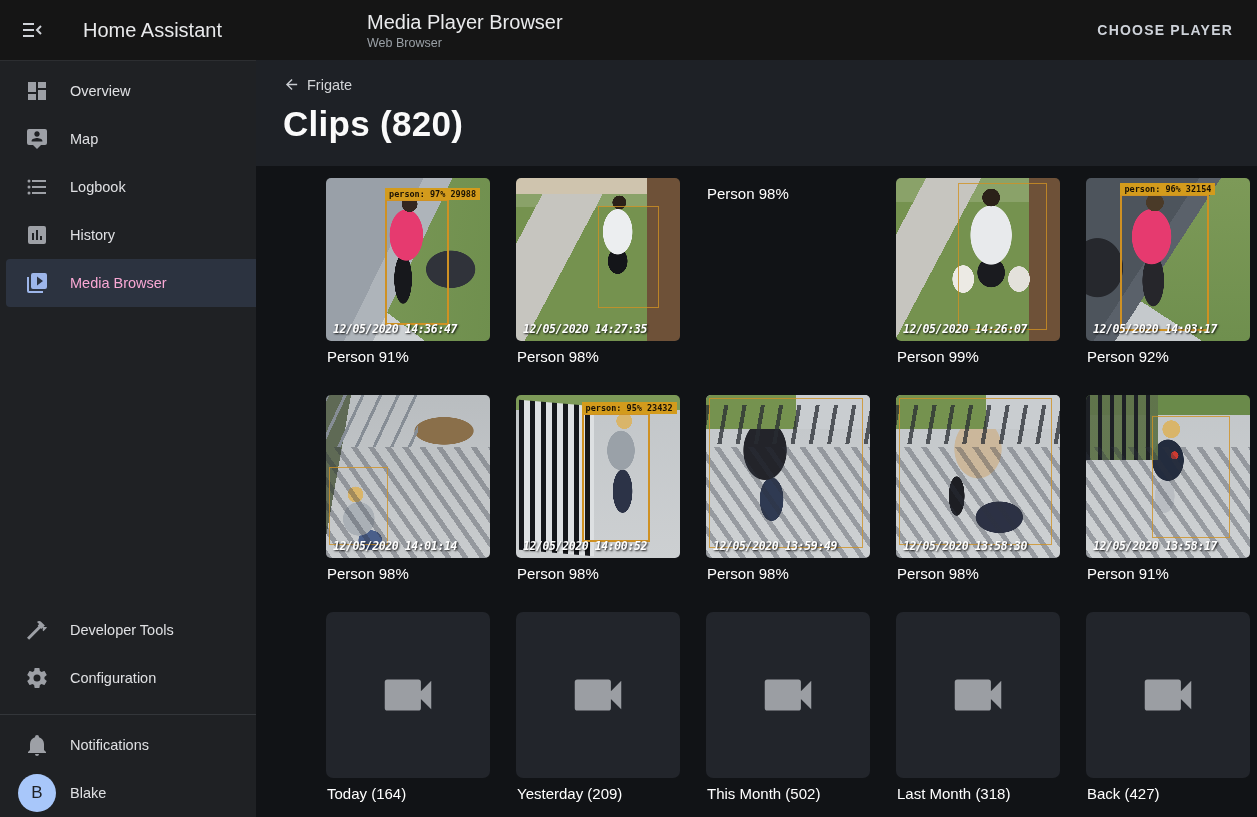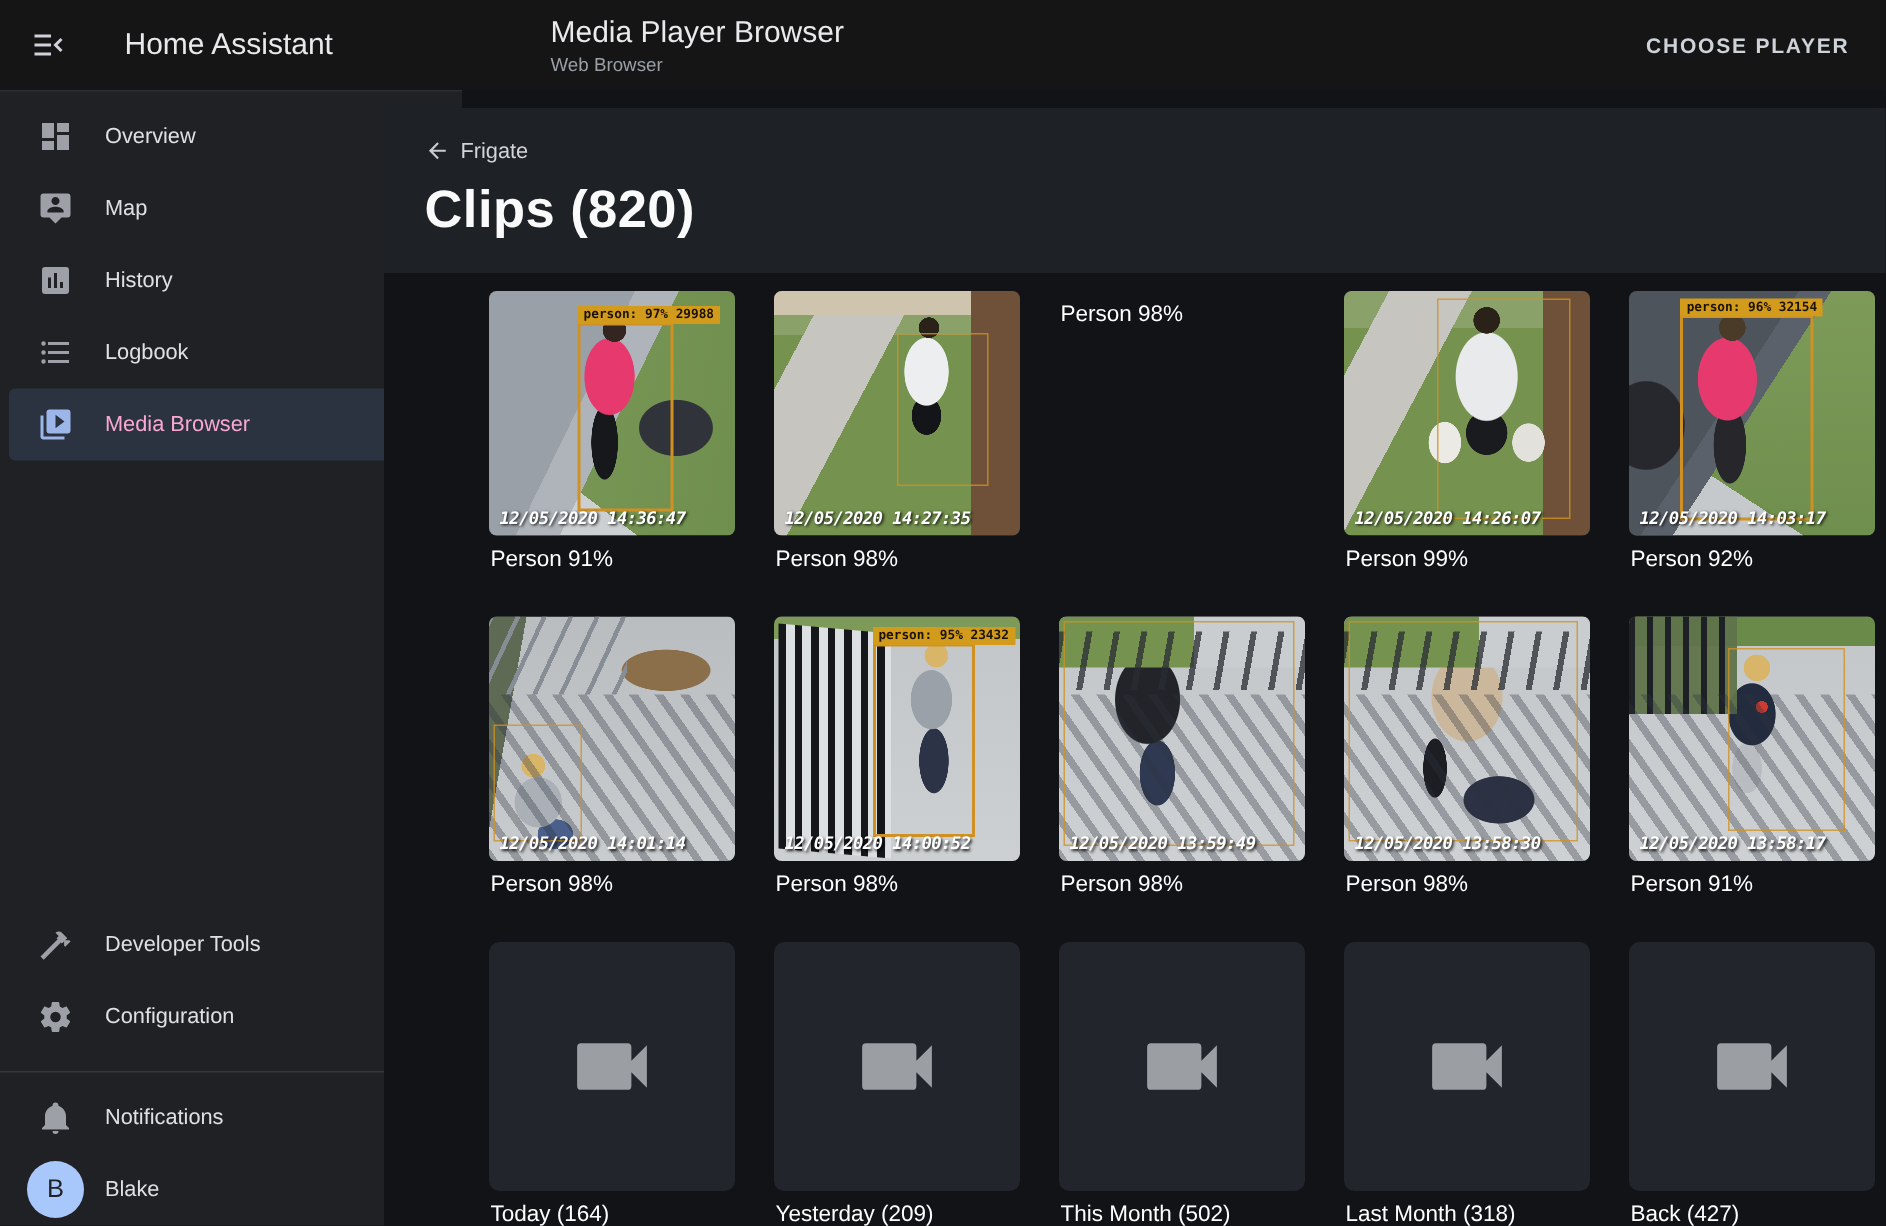--- a/index.html
+++ b/index.html
@@ -32,21 +32,21 @@
   .sitem.selected .slabel { color:#f9a8d4; }
   .sitem.selected .sicon svg { fill:#9db6ea; }
   .spacer { flex:1; }
   .sdivider { height:1px; background:#33363a; margin:12px 0 6px 0; flex:none; }
   .avatar { width:38px; height:38px; border-radius:50%; background:#a8c7fa;
             color:#1f2124; font-size:17px; font-weight:500; display:flex;
             align-items:center; justify-content:center; margin-left:12px; flex:none; }
   .sitem.user .slabel { margin-left:14px; }
 
   
-  .main { position:absolute; left:256px; top:72px; width:1001px; height:584px; }
+  .main { position:absolute; left:256px; top:56px; width:1001px; height:584px; }
   .mheader { background:#1e2126; padding:20px 27px 22px 27px; }
   .breadcrumb { display:flex; align-items:center; gap:7px; cursor:pointer; width:max-content; }
   .breadcrumb svg { width:17px; height:17px; fill:#c9ccd1; }
   .breadcrumb span { color:#d2d4d7; font-size:14.5px; }
   .mtitle { color:#fafafa; font-size:35px; font-weight:bold; margin-top:11px; letter-spacing:.3px; }
   .mcontent { background:#111316; padding:12px 27px 0 27px; }
   .grid { display:grid; grid-template-columns:repeat(5,164px); column-gap:26px; }
 
   .card { margin-bottom:30px; cursor:pointer;padding-left:43px; }
   .photo { position:relative; width:164px; height:163px; border-radius:5px; overflow:hidden;
@@ -192,32 +192,32 @@
     <span class="sicon">
       <svg viewBox="0 0 24 24">
           <path d="M20,2H4A2,2 0 0,0 2,4V16A2,2 0 0,0 4,18H8L12,22L16,18H20A2,2 0 0,0 22,16V4A2,2 0 0,0 20,2M12,4.3C13.5,4.3 14.7,5.5 14.7,7C14.7,8.5 13.5,9.7 12,9.7C10.5,9.7 9.3,8.5 9.3,7C9.3,5.5 10.5,4.3 12,4.3M17.4,14.6H6.6V13.7C6.6,11.9 10.2,10.9 12,10.9C13.8,10.9 17.4,11.9 17.4,13.7V14.6Z"></path>
         </svg>
       </span>
     <span class="slabel">Map</span>
   </div>
   <div class="sitem">
     <span class="sicon">
       <svg viewBox="0 0 24 24">
+          <path d="M7,5H21V7H7V5M7,13V11H21V13H7M4,4.5A1.5,1.5 0 0,1 5.5,6A1.5,1.5 0 0,1 4,7.5A1.5,1.5 0 0,1 2.5,6A1.5,1.5 0 0,1 4,4.5M4,10.5A1.5,1.5 0 0,1 5.5,12A1.5,1.5 0 0,1 4,13.5A1.5,1.5 0 0,1 2.5,12A1.5,1.5 0 0,1 4,10.5M7,19V17H21V19H7M4,16.5A1.5,1.5 0 0,1 5.5,18A1.5,1.5 0 0,1 4,19.5A1.5,1.5 0 0,1 2.5,18A1.5,1.5 0 0,1 4,16.5Z"></path>
+        </svg>
+      </span>
+    <span class="slabel">Logbook</span>
+  </div>
+  <div class="sitem">
+    <span class="sicon">
+      <svg viewBox="0 0 24 24">
           <path fill-rule="evenodd" d="M19,3H5A2,2 0 0,0 3,5V19A2,2 0 0,0 5,21H19A2,2 0 0,0 21,19V5A2,2 0 0,0 19,3M9,17H7V10H9V17M13,17H11V7H13V17M17,17H15V13H17V17Z"></path>
         </svg>
       </span>
     <span class="slabel">History</span>
-  </div>
-  <div class="sitem">
-    <span class="sicon">
-      <svg viewBox="0 0 24 24">
-          <path d="M7,5H21V7H7V5M7,13V11H21V13H7M4,4.5A1.5,1.5 0 0,1 5.5,6A1.5,1.5 0 0,1 4,7.5A1.5,1.5 0 0,1 2.5,6A1.5,1.5 0 0,1 4,4.5M4,10.5A1.5,1.5 0 0,1 5.5,12A1.5,1.5 0 0,1 4,13.5A1.5,1.5 0 0,1 2.5,12A1.5,1.5 0 0,1 4,10.5M7,19V17H21V19H7M4,16.5A1.5,1.5 0 0,1 5.5,18A1.5,1.5 0 0,1 4,19.5A1.5,1.5 0 0,1 2.5,18A1.5,1.5 0 0,1 4,16.5Z"></path>
-        </svg>
-      </span>
-    <span class="slabel">Logbook</span>
   </div>
   <div class="sitem selected">
     <span class="sicon">
       <svg viewBox="0 0 24 24">
           <path fill-rule="evenodd" d="M4,6H2V20A2,2 0 0,0 4,22H18V20H4V6M20,2H8A2,2 0 0,0 6,4V16A2,2 0 0,0 8,18H20A2,2 0 0,0 22,16V4A2,2 0 0,0 20,2M12,14.5V5.5L18,10L12,14.5Z"></path>
         </svg>
       </span>
     <span class="slabel">Media Browser</span>
   </div>
 

